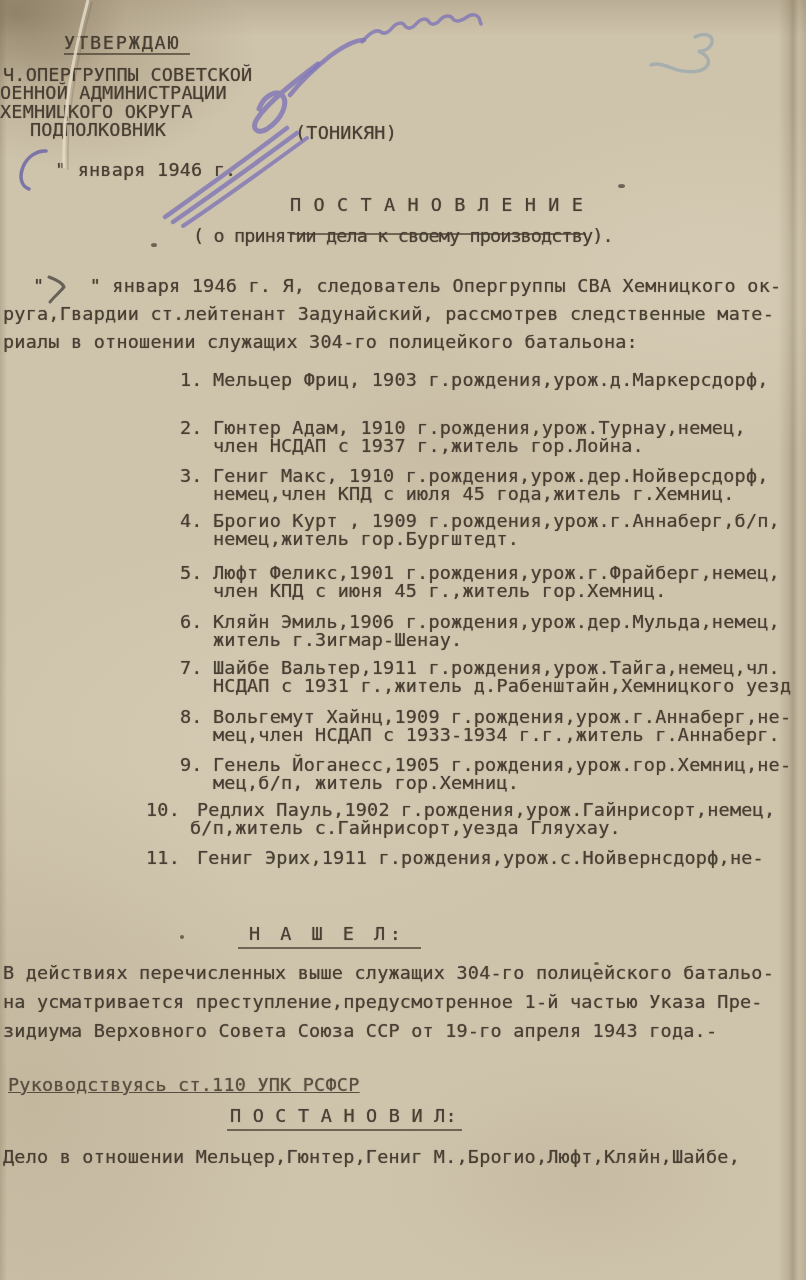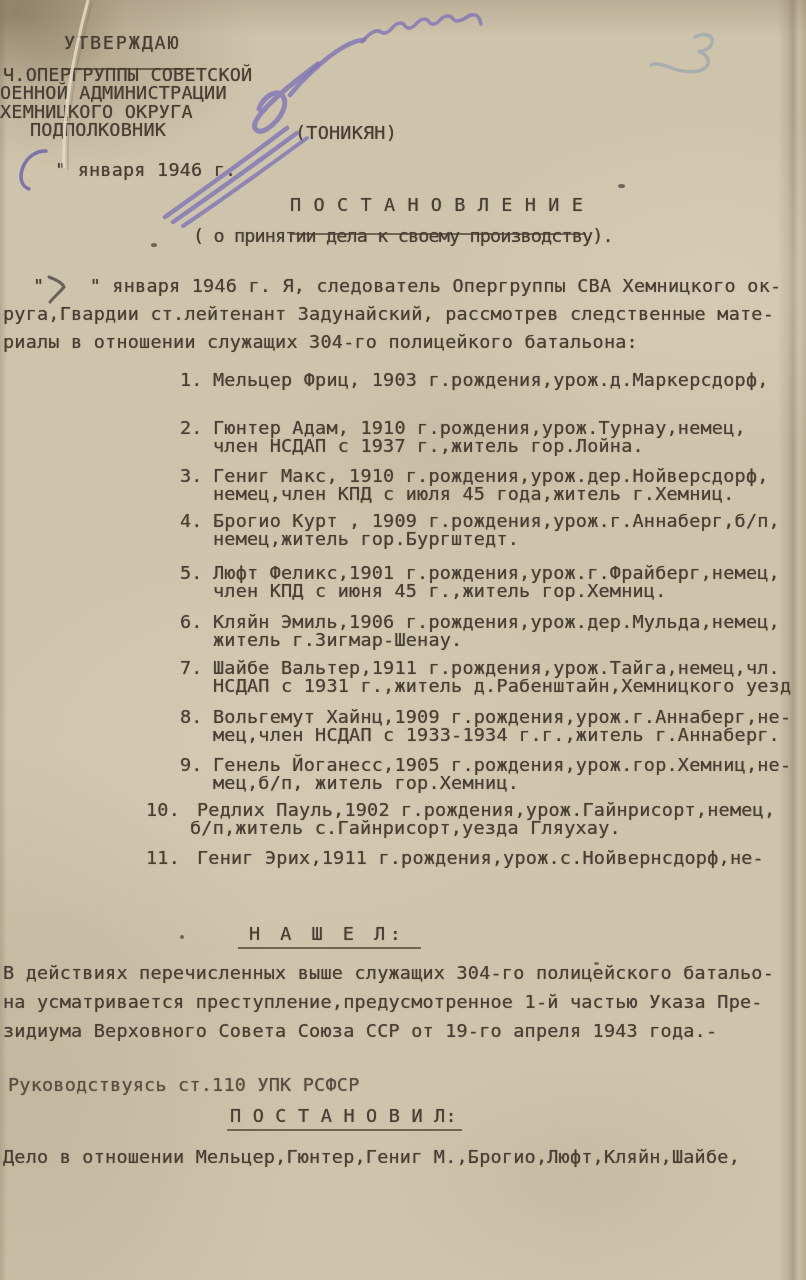--- a/index.html
+++ b/index.html
@@ -21,22 +21,22 @@
   }
   .t{
     position:absolute;
     font-size:18.5px;line-height:18.5px;letter-spacing:.2px;
     color:rgba(70,60,50,.95);
     white-space:pre;
     text-shadow:0 0 1px rgba(96,84,68,.85);
     filter:blur(.25px);
     z-index:2;
   }
-  .faint{color:rgba(82,72,60,.82);}
-  .ul{border-bottom:2px solid rgba(80,68,54,.75);padding-bottom:15px;}
+  .faint{color:rgba(82,72,60,.82);text-decoration:underline;}
+  .ul{border-bottom:2px solid rgba(80,68,54,.75);padding-bottom:0;}
   .ink{position:absolute;left:0;top:0;z-index:4;pointer-events:none;}
   .dot{position:absolute;background:rgba(70,60,50,.7);border-radius:50%;z-index:1;filter:blur(.4px);}
 </style>
 </head>
 <body>
 
 <div class="paper">
 
   <div class="dot" style="left:151px;top:243px;width:6px;height:4px"></div>
   <div class="dot" style="left:618px;top:184px;width:7px;height:4px"></div>

